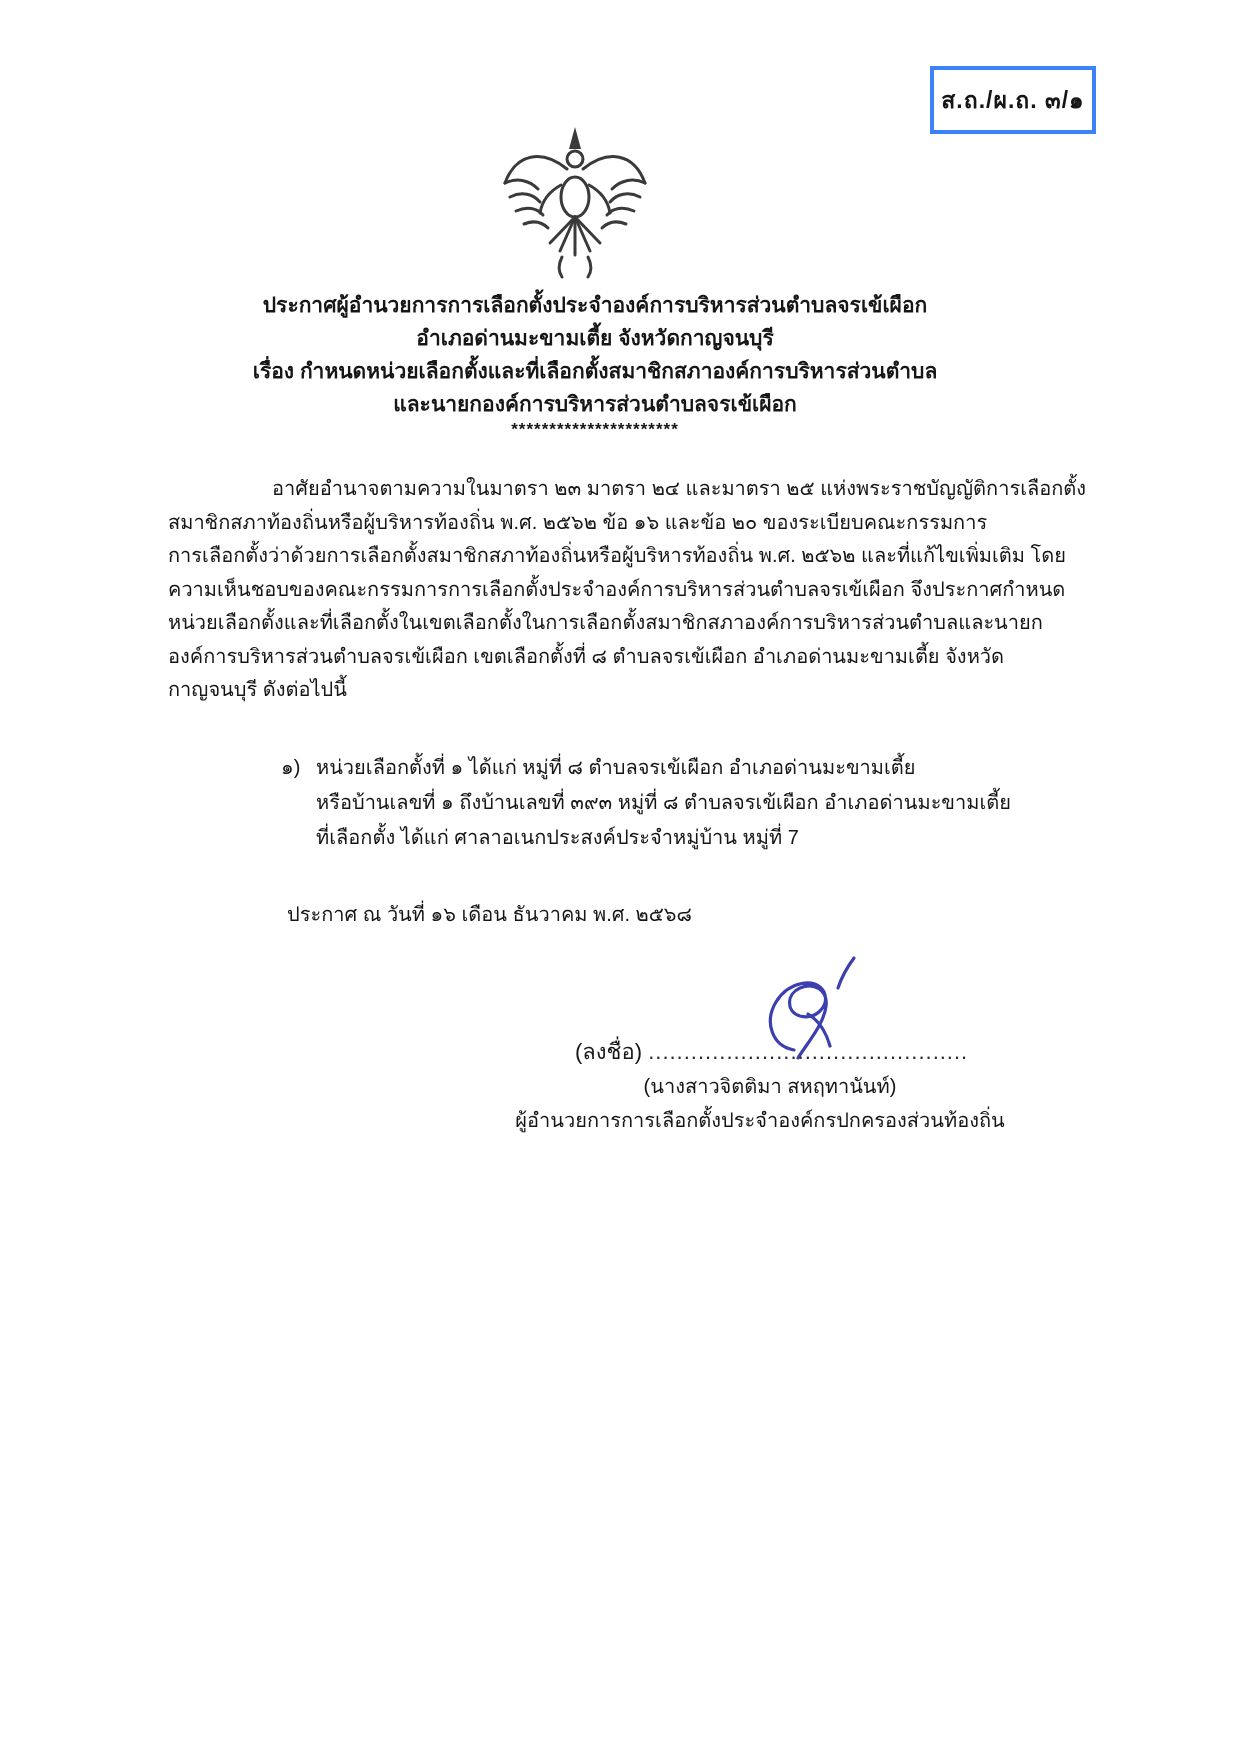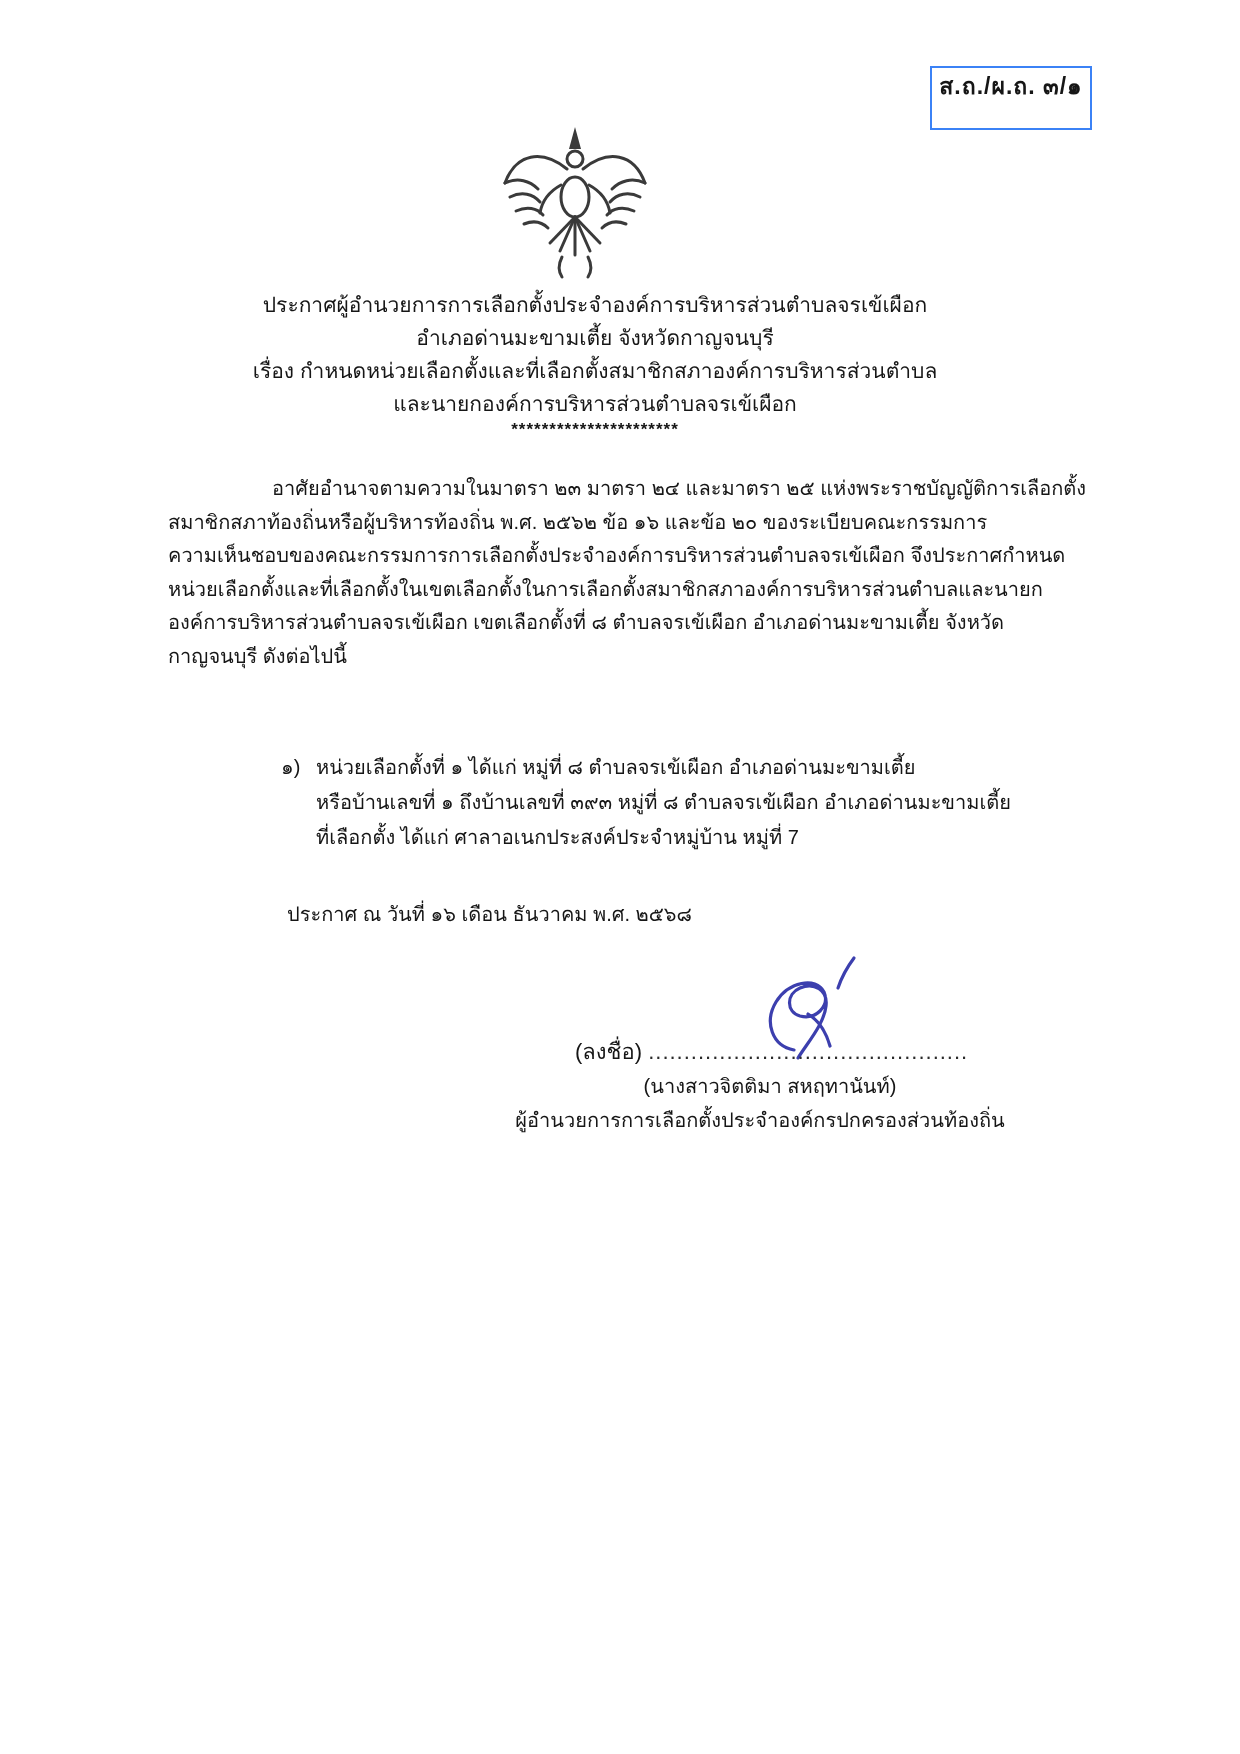--- a/index.html
+++ b/index.html
@@ -5,29 +5,29 @@
   html,body { margin:0; padding:0; background:#e8e8e8; }
   .page {
     position:relative; width:1240px; height:1754px; margin:0 auto;
     background:#ffffff; overflow:hidden;
     font-family:"Liberation Sans", sans-serif;
     color:#161616;
   }
   
   .ref-box {
     position:absolute; left:930px; top:66px; width:158px; height:60px;
-    border:2px solid #3b82f6; display:flex; align-items:flex-start; justify-content:center;
+    border:4px solid #3b82f6; display:flex; align-items:center; justify-content:center;
     font-size:23px; font-weight:600; letter-spacing:1px;
   }
   
   .emblem { position:absolute; left:500px; top:122px; width:150px; height:162px; }
   
   .title-block {
     position:absolute; left:120px; top:288px; width:950px;
-    text-align:center; font-size:21px; font-weight:400; line-height:33px;
+    text-align:center; font-size:21px; font-weight:700; line-height:33px;
     white-space:nowrap;
   }
   .divider {
     position:absolute; left:120px; top:420px; width:950px;
     text-align:center; font-size:17px; font-weight:700; letter-spacing:1px;
   }
   
   .para {
     position:absolute; left:168px; top:472px; width:930px;
     font-size:20px; line-height:33.5px; white-space:nowrap;
@@ -94,20 +94,21 @@
     <div>อำเภอด่านมะขามเตี้ย จังหวัดกาญจนบุรี</div>
     <div>เรื่อง กำหนดหน่วยเลือกตั้งและที่เลือกตั้งสมาชิกสภาองค์การบริหารส่วนตำบล</div>
     <div>และนายกองค์การบริหารส่วนตำบลจรเข้เผือก</div>
   </div>
 
   <div class="divider">**********************</div>
 
   <div class="para">
     <div class="line indent">อาศัยอำนาจตามความในมาตรา ๒๓ มาตรา ๒๔ และมาตรา ๒๕ แห่งพระราชบัญญัติการเลือกตั้ง</div>
     <div class="line">สมาชิกสภาท้องถิ่นหรือผู้บริหารท้องถิ่น พ.ศ. ๒๕๖๒ ข้อ ๑๖ และข้อ ๒๐ ของระเบียบคณะกรรมการ</div>
+    <div class="line">การเลือกตั้งว่าด้วยการเลือกตั้งสมาชิกสภาท้องถิ่นหรือผู้บริหารท้องถิ่น พ.ศ. ๒๕๖๒ และที่แก้ไขเพิ่มเติม โดย</div>
     <div class="line">ความเห็นชอบของคณะกรรมการการเลือกตั้งประจำองค์การบริหารส่วนตำบลจรเข้เผือก จึงประกาศกำหนด</div>
     <div class="line">หน่วยเลือกตั้งและที่เลือกตั้งในเขตเลือกตั้งในการเลือกตั้งสมาชิกสภาองค์การบริหารส่วนตำบลและนายก</div>
     <div class="line">องค์การบริหารส่วนตำบลจรเข้เผือก เขตเลือกตั้งที่ ๘ ตำบลจรเข้เผือก อำเภอด่านมะขามเตี้ย จังหวัด</div>
     <div class="line">กาญจนบุรี ดังต่อไปนี้</div>
   </div>
 
   <div class="item">
     <div class="row">
       <span class="num">๑)</span>
       <span>หน่วยเลือกตั้งที่ ๑ ได้แก่ หมู่ที่ ๘ ตำบลจรเข้เผือก อำเภอด่านมะขามเตี้ย</span>

